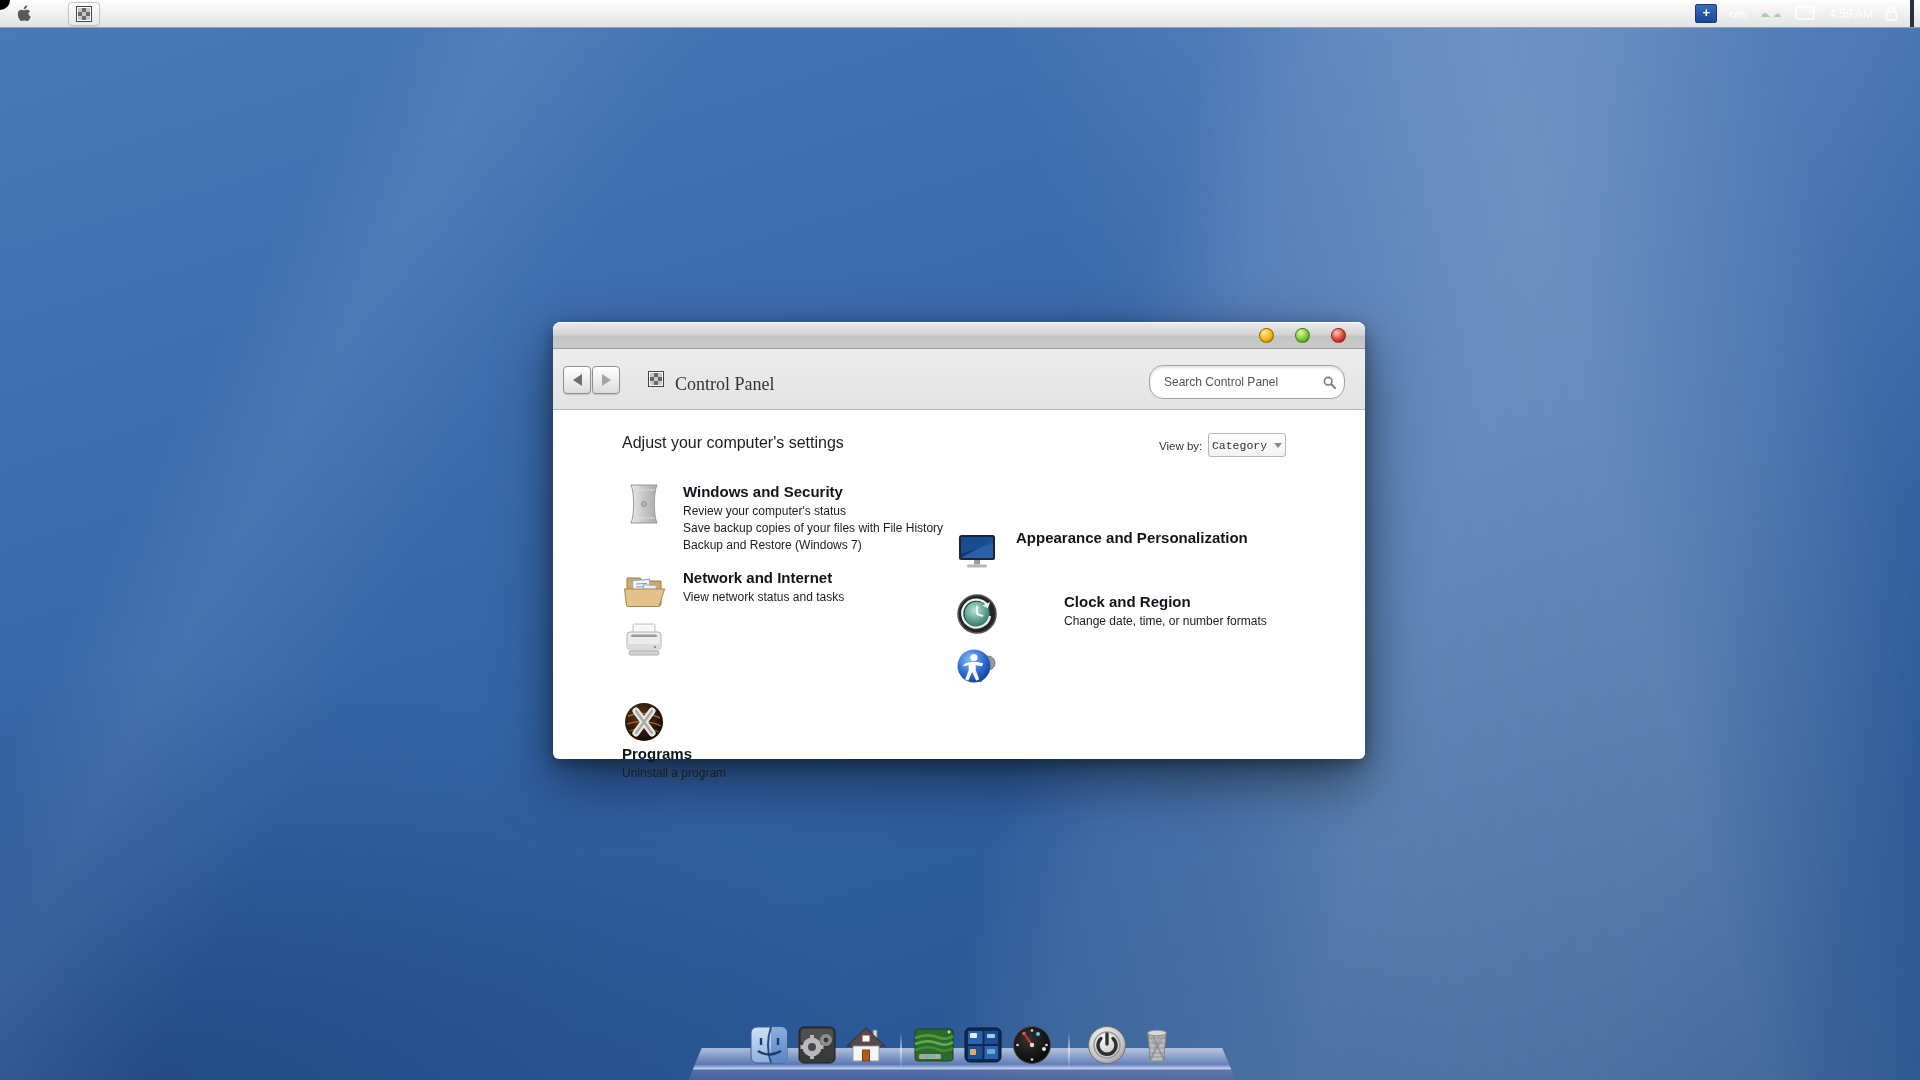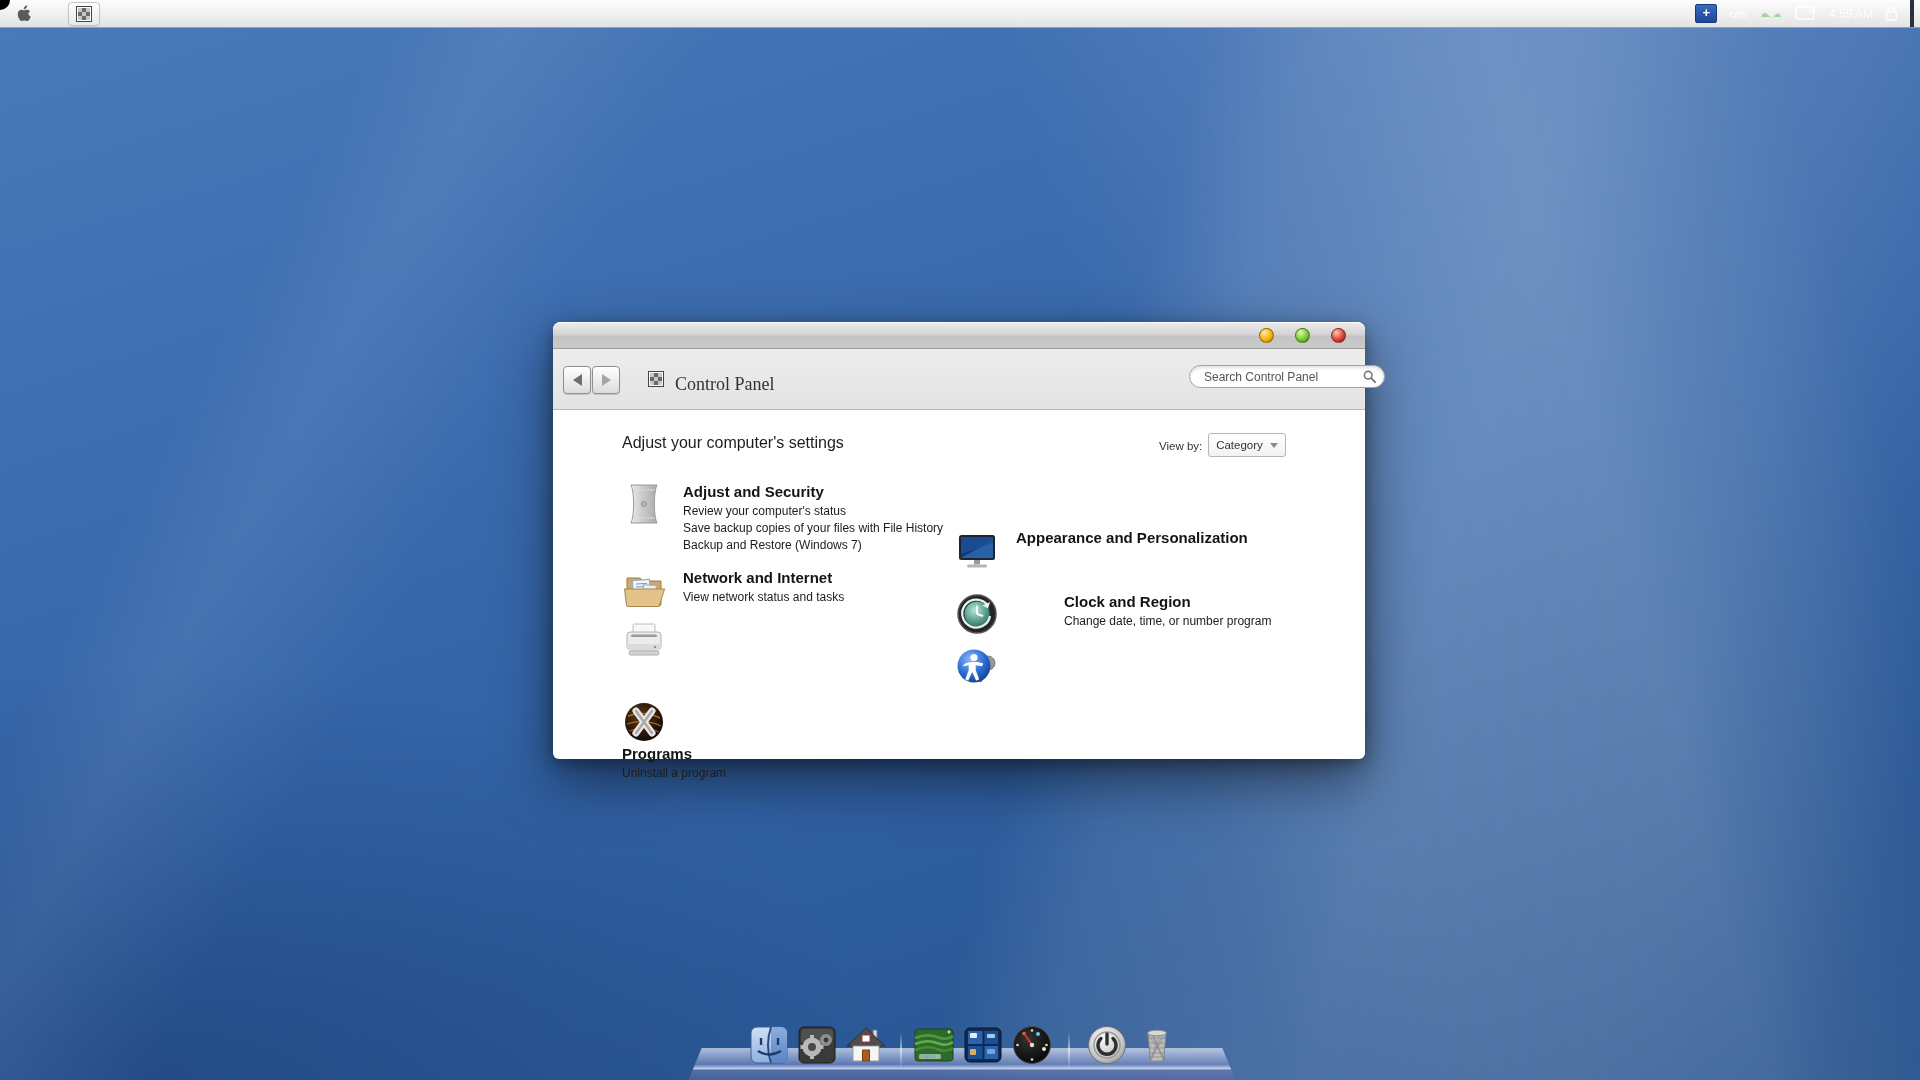--- a/index.html
+++ b/index.html
@@ -69,38 +69,38 @@
     background:linear-gradient(#ffffff,#dcdcdc);border:1px solid #8f8f8f;
     box-shadow:0 1px 1px rgba(0,0,0,.15), inset 0 1px 0 #fff;
     display:flex;align-items:center;justify-content:center;
   }
   .navbtn.back{left:10px;} .navbtn.fwd{left:39px;}
   .tri-left{width:0;height:0;border-top:6px solid transparent;border-bottom:6px solid transparent;border-right:9px solid #6e6e6e;}
   .tri-right{width:0;height:0;border-top:6px solid transparent;border-bottom:6px solid transparent;border-left:9px solid #a6a6a6;}
   .crumb-icon{position:absolute;left:95px;top:22px;}
   .crumb-text{position:absolute;left:122px;top:25px;font-size:18px;color:#333;font-family:Liberation Serif, serif;}
   .searchbox{
-    position:absolute;left:636px;top:16px;width:196px;height:23px;box-sizing:border-box;
+    position:absolute;left:596px;top:16px;width:196px;height:34px;box-sizing:border-box;
     background:#fff;border:1px solid #a3a3a3;border-radius:14px;
     box-shadow:inset 0 2px 3px rgba(0,0,0,.12);
     display:flex;align-items:center;padding:0 8px 0 12px;
   }
   .searchbox input{
     border:none;outline:none;flex:1;font-size:12px;color:#333;background:transparent;
     font-family:"Liberation Sans",sans-serif;
   }
   .searchbox input::placeholder{color:#555;opacity:1;}
   .content{position:relative;height:349px;background:#fff;border-radius:0 0 6px 6px;}
   .page-head{position:absolute;left:69px;top:24px;font-size:16px;color:#1d1d1d;}
   .viewby-label{position:absolute;left:606px;top:30px;font-size:11.5px;color:#333;}
   .viewby-btn{
     position:absolute;left:655px;top:23px;width:78px;height:24px;box-sizing:border-box;
     border:1px solid #b5b5b5;border-radius:3px;background:linear-gradient(#fff,#f2f2f2);
     display:flex;align-items:center;justify-content:center;gap:7px;
-    font-size:11.5px;color:#333;
+    font-size:11.5px;color:#333;font-family:Liberation Mono, monospace;
   }
   .caret-down{width:0;height:0;border-left:4px solid transparent;border-right:4px solid transparent;border-top:5px solid #8a8a8a;}
   
   .cat{position:absolute;display:flex;align-items:flex-start;}
   .cat .icon44{width:44px;height:44px;flex:0 0 44px;margin-right:17px;}
   .cat-title{font-size:15px;font-weight:bold;color:#121518;line-height:19px;margin:0 0 2px 0;cursor:default;}
   .cat-link{font-size:12px;color:#1c1c1c;line-height:17px;cursor:default;display:flex;align-items:center;gap:5px;}
   .badge13{width:13px;height:13px;border-radius:2px;background:linear-gradient(#f4f4f4,#b9b9b9);border:1px solid #8d8d8d;box-sizing:border-box;flex:0 0 13px;}
   
   .pos-ss{left:69px;top:72px;}  .pos-ni{left:69px;top:158px;}
@@ -226,21 +226,21 @@
                 <stop offset=".5" stop-color="#c7c7c7"></stop>
                 <stop offset="1" stop-color="#ababab"></stop>
               </linearGradient>
             </defs>
           <path d="M9 3 h26 c-3.5 7 -3.5 31 0 38 h-26 c3.5 -7 3.5 -31 0 -38 z" fill="url(#gTower)" stroke="#9a9a9a"></path>
           <line x1="11" y1="8" x2="33" y2="8" stroke="#d9d9d9"></line>
           <line x1="11" y1="36" x2="33" y2="36" stroke="#d9d9d9"></line>
           <circle cx="22" cy="22" r="2.6" fill="#b2b2b2" stroke="#999"></circle>
         </svg>
         <div>
-          <div class="cat-title">Adjust and Security</div>
+          <div class="cat-title">Windows and Security</div>
           <div class="cat-link">
               <span>Review your computer's status</span>
             </div>
           <div class="cat-link">
               <span>Save backup copies of your files with File History</span>
             </div>
           <div class="cat-link">
               <span>Backup and Restore (Windows 7)</span>
             </div>
         </div>
@@ -328,21 +328,21 @@
           <circle cx="22" cy="22" r="19" fill="none" stroke="#555" stroke-width="1.5"></circle>
           <circle cx="22" cy="22" r="13" fill="url(#gClockFace)" stroke="#1d4a3e"></circle>
           <path d="M33 14 A14 14 0 1 0 35 24" fill="none" stroke="#e8f5ef" stroke-width="2.2"></path>
           <path d="M35 10 L33 16.5 L27.5 13.5 Z" fill="#e8f5ef"></path>
           <line x1="22" y1="22" x2="22" y2="13.5" stroke="#fff" stroke-width="2"></line>
           <line x1="22" y1="22" x2="28" y2="24" stroke="#fff" stroke-width="2"></line>
         </svg>
         <div>
           <div class="cat-title">Clock and Region</div>
           <div class="cat-link">
-              <span>Change date, time, or number program</span>
+              <span>Change date, time, or number formats</span>
             </div>
         </div>
       </div>
 
       <div class="cat pos-ea">
         <svg class="icon44" viewBox="0 0 44 44">
           <path d="M28 14 a7 7 0 1 1 4 12 l-6 12 -4 -2 6 -11 a7 7 0 0 1 0 -11z" fill="#9a9a9a" stroke="#6e6e6e"></path>
           <defs>
               <radialGradient id="gAcc" cx=".38" cy=".3" r=".75">
             <stop offset="0" stop-color="#8ab8f2"></stop>

